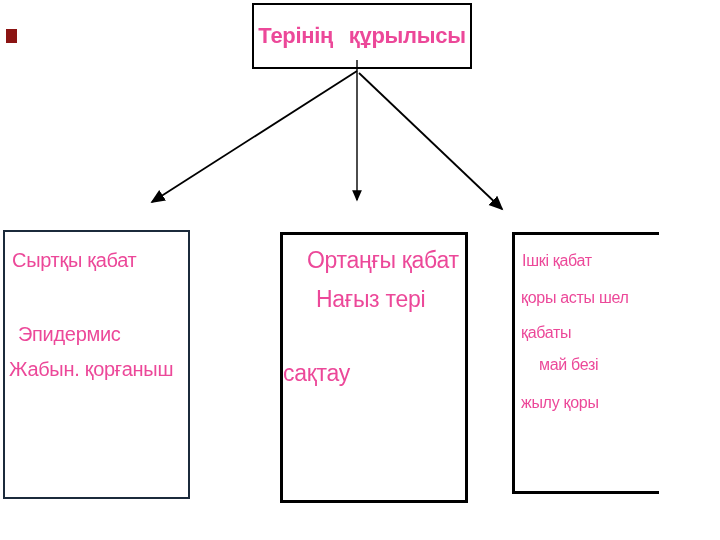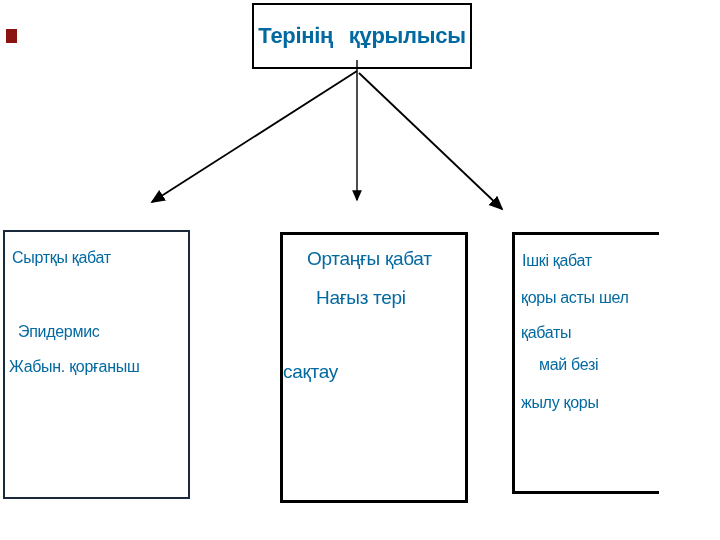--- a/index.html
+++ b/index.html
@@ -3,21 +3,21 @@
 <meta charset="utf-8">
 <style>
   html, body { margin: 0; padding: 0; background: #ffffff; }
   .canvas {
     position: relative;
     width: 659px;
     height: 540px;
     background: #ffffff;
     font-family: "Liberation Sans", "DejaVu Sans", sans-serif;
     overflow: hidden;
-    color: #0369a1;
+    color: #ec4899;
   }
   .bullet {
     position: absolute;
     left: 6px; top: 29px;
     width: 11px; height: 14px;
     background: #8b1413;
   }
   .title-box {
     position: absolute;
     left: 252px; top: 3px;
@@ -54,22 +54,22 @@
     width: 167px; height: 256px;
     border: 3px solid #000000;
   }
   .t {
     position: absolute;
     white-space: nowrap;
     line-height: 1;
     font-size: 16px;
     letter-spacing: -0.3px;
   }
-  .f21 { font-size: 16px; }
-  .f19 { font-size: 19px; }
+  .f21 { font-size: 20px; }
+  .f19 { font-size: 23px; }
   svg.arrows {
     position: absolute;
     left: 0; top: 0;
     width: 720px; height: 540px;
     pointer-events: none;
   }
 </style>
 </head>
 <body>
 

